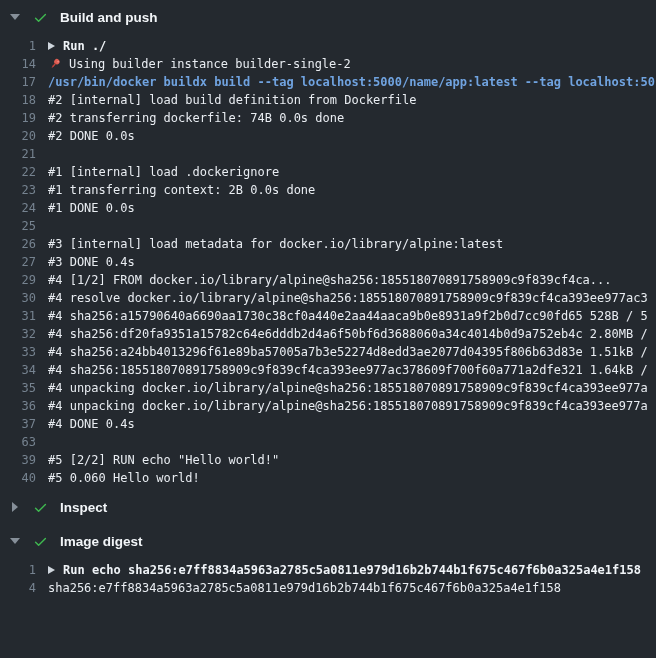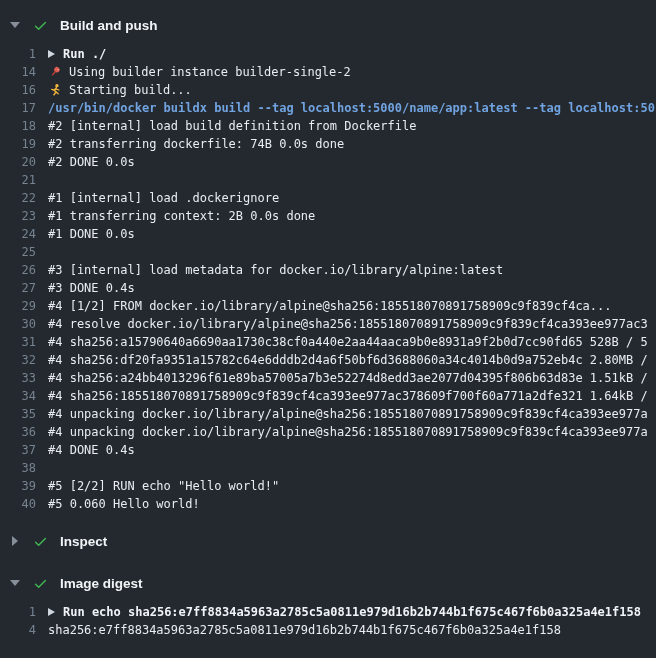--- a/index.html
+++ b/index.html
@@ -10,21 +10,20 @@
     font-family: "DejaVu Sans Mono", monospace;
   }
   #log-root { width: 656px; height: 658px; overflow: hidden; }
 
   .group-header {
     height: 34px;
     display: flex;
     align-items: center;
     padding-left: 10px;
     cursor: pointer;
-    margin-top: 8px;
   }
   .caret { width: 9px; margin-right: 14px; display: flex; justify-content: center; }
   .caret-down i {
     display: block; width: 0; height: 0;
     border-left: 5px solid transparent;
     border-right: 5px solid transparent;
     border-top: 6px solid #868f99;
   }
   .caret-right i {
     display: block; width: 0; height: 0;
@@ -102,28 +101,20 @@
           <span class="line-content"><span class="emoji"><svg width="14" height="14" viewBox="0 0 16 16" aria-hidden="true">
                 <g transform="rotate(40 8 8)">
                   <circle cx="8" cy="4.6" r="3.1" fill="#e05d52"></circle>
                   <circle cx="9" cy="3.7" r="0.9" fill="#f2958d"></circle>
                   <rect x="7.2" y="7" width="1.6" height="4" fill="#c2433a"></rect>
                   <path d="M7 10.8h2L8 14z" fill="#c2433a"></path>
                 </g>
               </svg></span><span class="emoji-text">Using builder instance builder-single-2</span></span>
         </div>
         <div class="log-line">
-          <span class="line-num">16</span>
-          <span class="line-content"><span class="emoji"><svg width="14" height="14" viewBox="0 0 16 16" aria-hidden="true">
-                <circle cx="10.2" cy="3" r="1.9" fill="#f6b73c"></circle>
-                <path d="M9.5 5.5 L7.2 8.2 L9.2 10.2 L6.8 13.5" stroke="#f6b73c" stroke-width="1.7" fill="none" stroke-linecap="round" stroke-linejoin="round"></path>
-                <path d="M7.2 8.2 L4.2 7.2 M9.4 7 L12.5 8 M9.2 10.2 L11.6 12.4" stroke="#f6b73c" stroke-width="1.5" fill="none" stroke-linecap="round"></path>
-              </svg></span><span class="emoji-text">Starting build...</span></span>
-        </div>
-        <div class="log-line">
           <span class="line-num">17</span>
           <span class="line-content command">/usr/bin/docker buildx build --tag localhost:5000/name/app:latest --tag localhost:50</span>
         </div>
         <div class="log-line">
           <span class="line-num">18</span>
           <span class="line-content plain">#2 [internal] load build definition from Dockerfile</span>
         </div>
         <div class="log-line">
           <span class="line-num">19</span>
           <span class="line-content plain">#2 transferring dockerfile: 74B 0.0s done</span>
@@ -190,21 +181,21 @@
         </div>
         <div class="log-line">
           <span class="line-num">36</span>
           <span class="line-content plain">#4 unpacking docker.io/library/alpine@sha256:185518070891758909c9f839cf4ca393ee977a</span>
         </div>
         <div class="log-line">
           <span class="line-num">37</span>
           <span class="line-content plain">#4 DONE 0.4s</span>
         </div>
         <div class="log-line">
-          <span class="line-num">38</span>
+          <span class="line-num">63</span>
           <span class="line-content plain"></span>
         </div>
         <div class="log-line">
           <span class="line-num">39</span>
           <span class="line-content plain">#5 [2/2] RUN echo "Hello world!"</span>
         </div>
         <div class="log-line">
           <span class="line-num">40</span>
           <span class="line-content plain">#5 0.060 Hello world!</span>
         </div>

